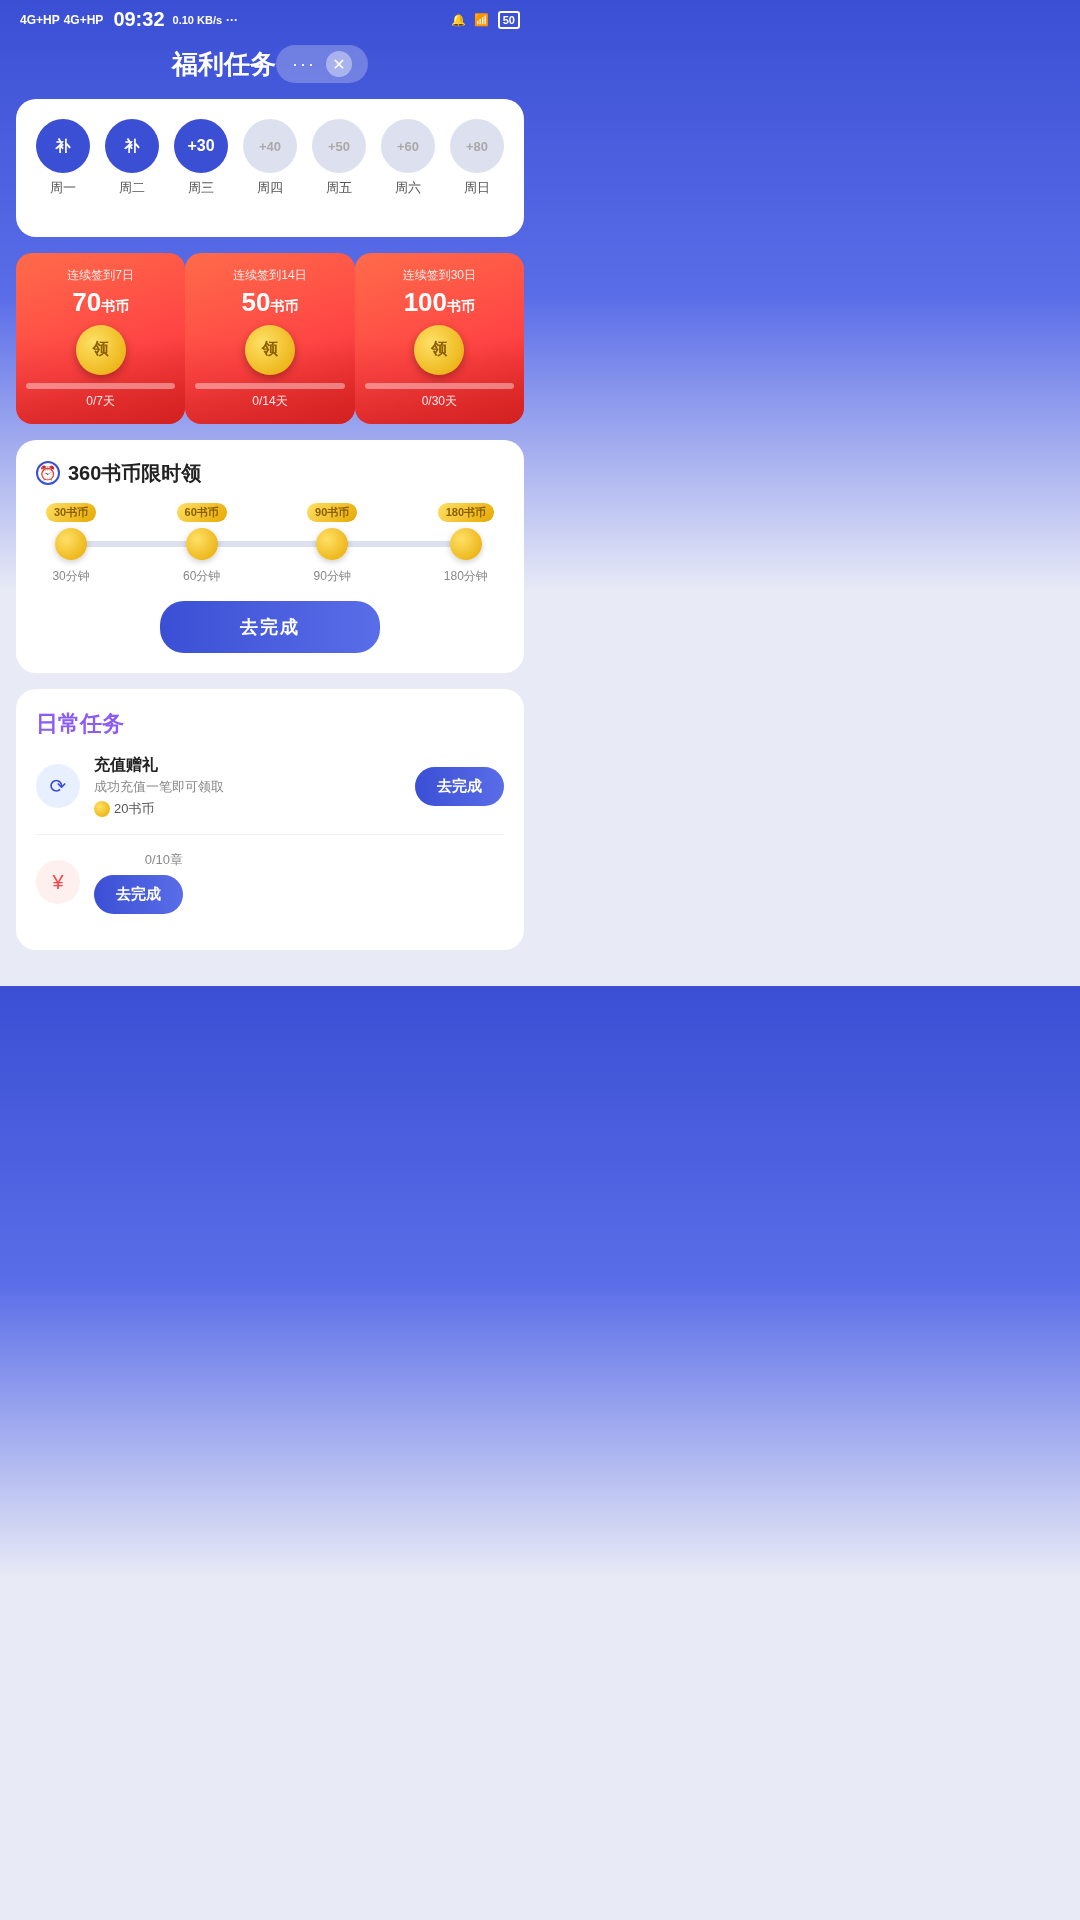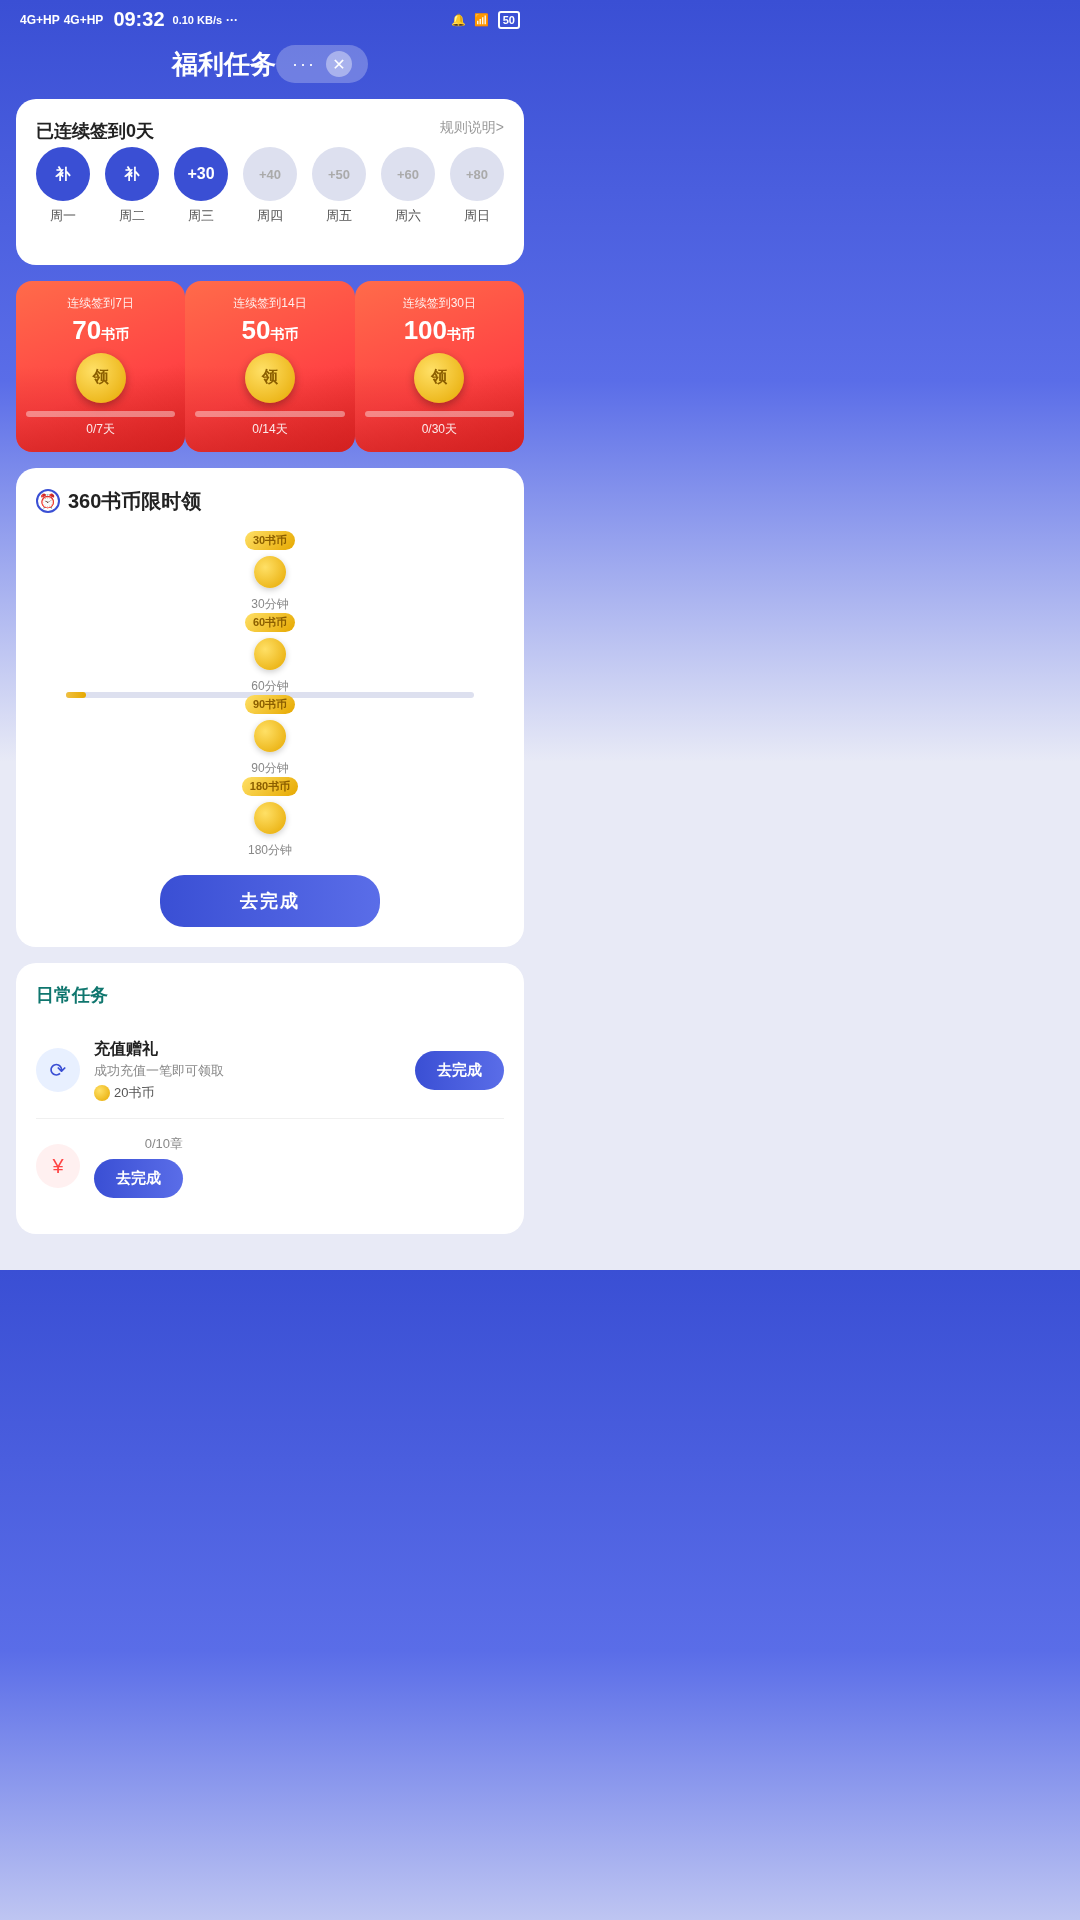--- a/index.html
+++ b/index.html
@@ -227,21 +227,20 @@
       height: 100%;
       background: linear-gradient(90deg, #f0c040, #e6a800);
       border-radius: 3px;
       width: 5%;
     }
     .milestone-points {
       display: flex;
       justify-content: space-between;
       position: relative;
       z-index: 1;
-      flex-direction: column;
     }
     .milestone-point {
       display: flex;
       flex-direction: column;
       align-items: center;
       gap: 4px;
     }
     .milestone-badge {
       background: linear-gradient(135deg, #ffe066, #e6a800);
       border-radius: 10px;
@@ -273,24 +272,23 @@
       border-radius: 24px;
       padding: 14px 80px;
       font-size: 18px;
       font-weight: 700;
       cursor: pointer;
       letter-spacing: 2px;
     }
 
     
     .daily-title {
-      font-size: 18px;
-      font-weight: 700;
-      color: #0f766e;
-      margin-bottom: 16px;
+      font-size: 22px;
+      font-weight: 700;
+      color: #8b5cf6;
     }
     .task-item {
       display: flex;
       align-items: center;
       gap: 14px;
       padding: 16px 0;
       border-bottom: 1px solid #f0f0f0;
     }
     .task-item:last-child { border-bottom: none; }
     .task-icon {
@@ -355,24 +353,20 @@
   <span class="header-title">福利任务</span>
   <div class="header-actions">
     <span class="header-dots">···</span>
     <div class="header-close">✕</div>
   </div>
 </div>
 
 <div class="main">
 
   <div class="card">
-    <div class="signin-header">
-      <span class="signin-title">已连续签到0天</span>
-      <span class="signin-rule">规则说明&gt;</span>
-    </div>
 
     <div class="day-circles">
     <div class="day-item">
     <div class="day-circle active">补</div>
     <span class="day-label">周一</span>
   </div>
         <div class="day-item">
     <div class="day-circle active">补</div>
     <span class="day-label">周二</span>
   </div>

